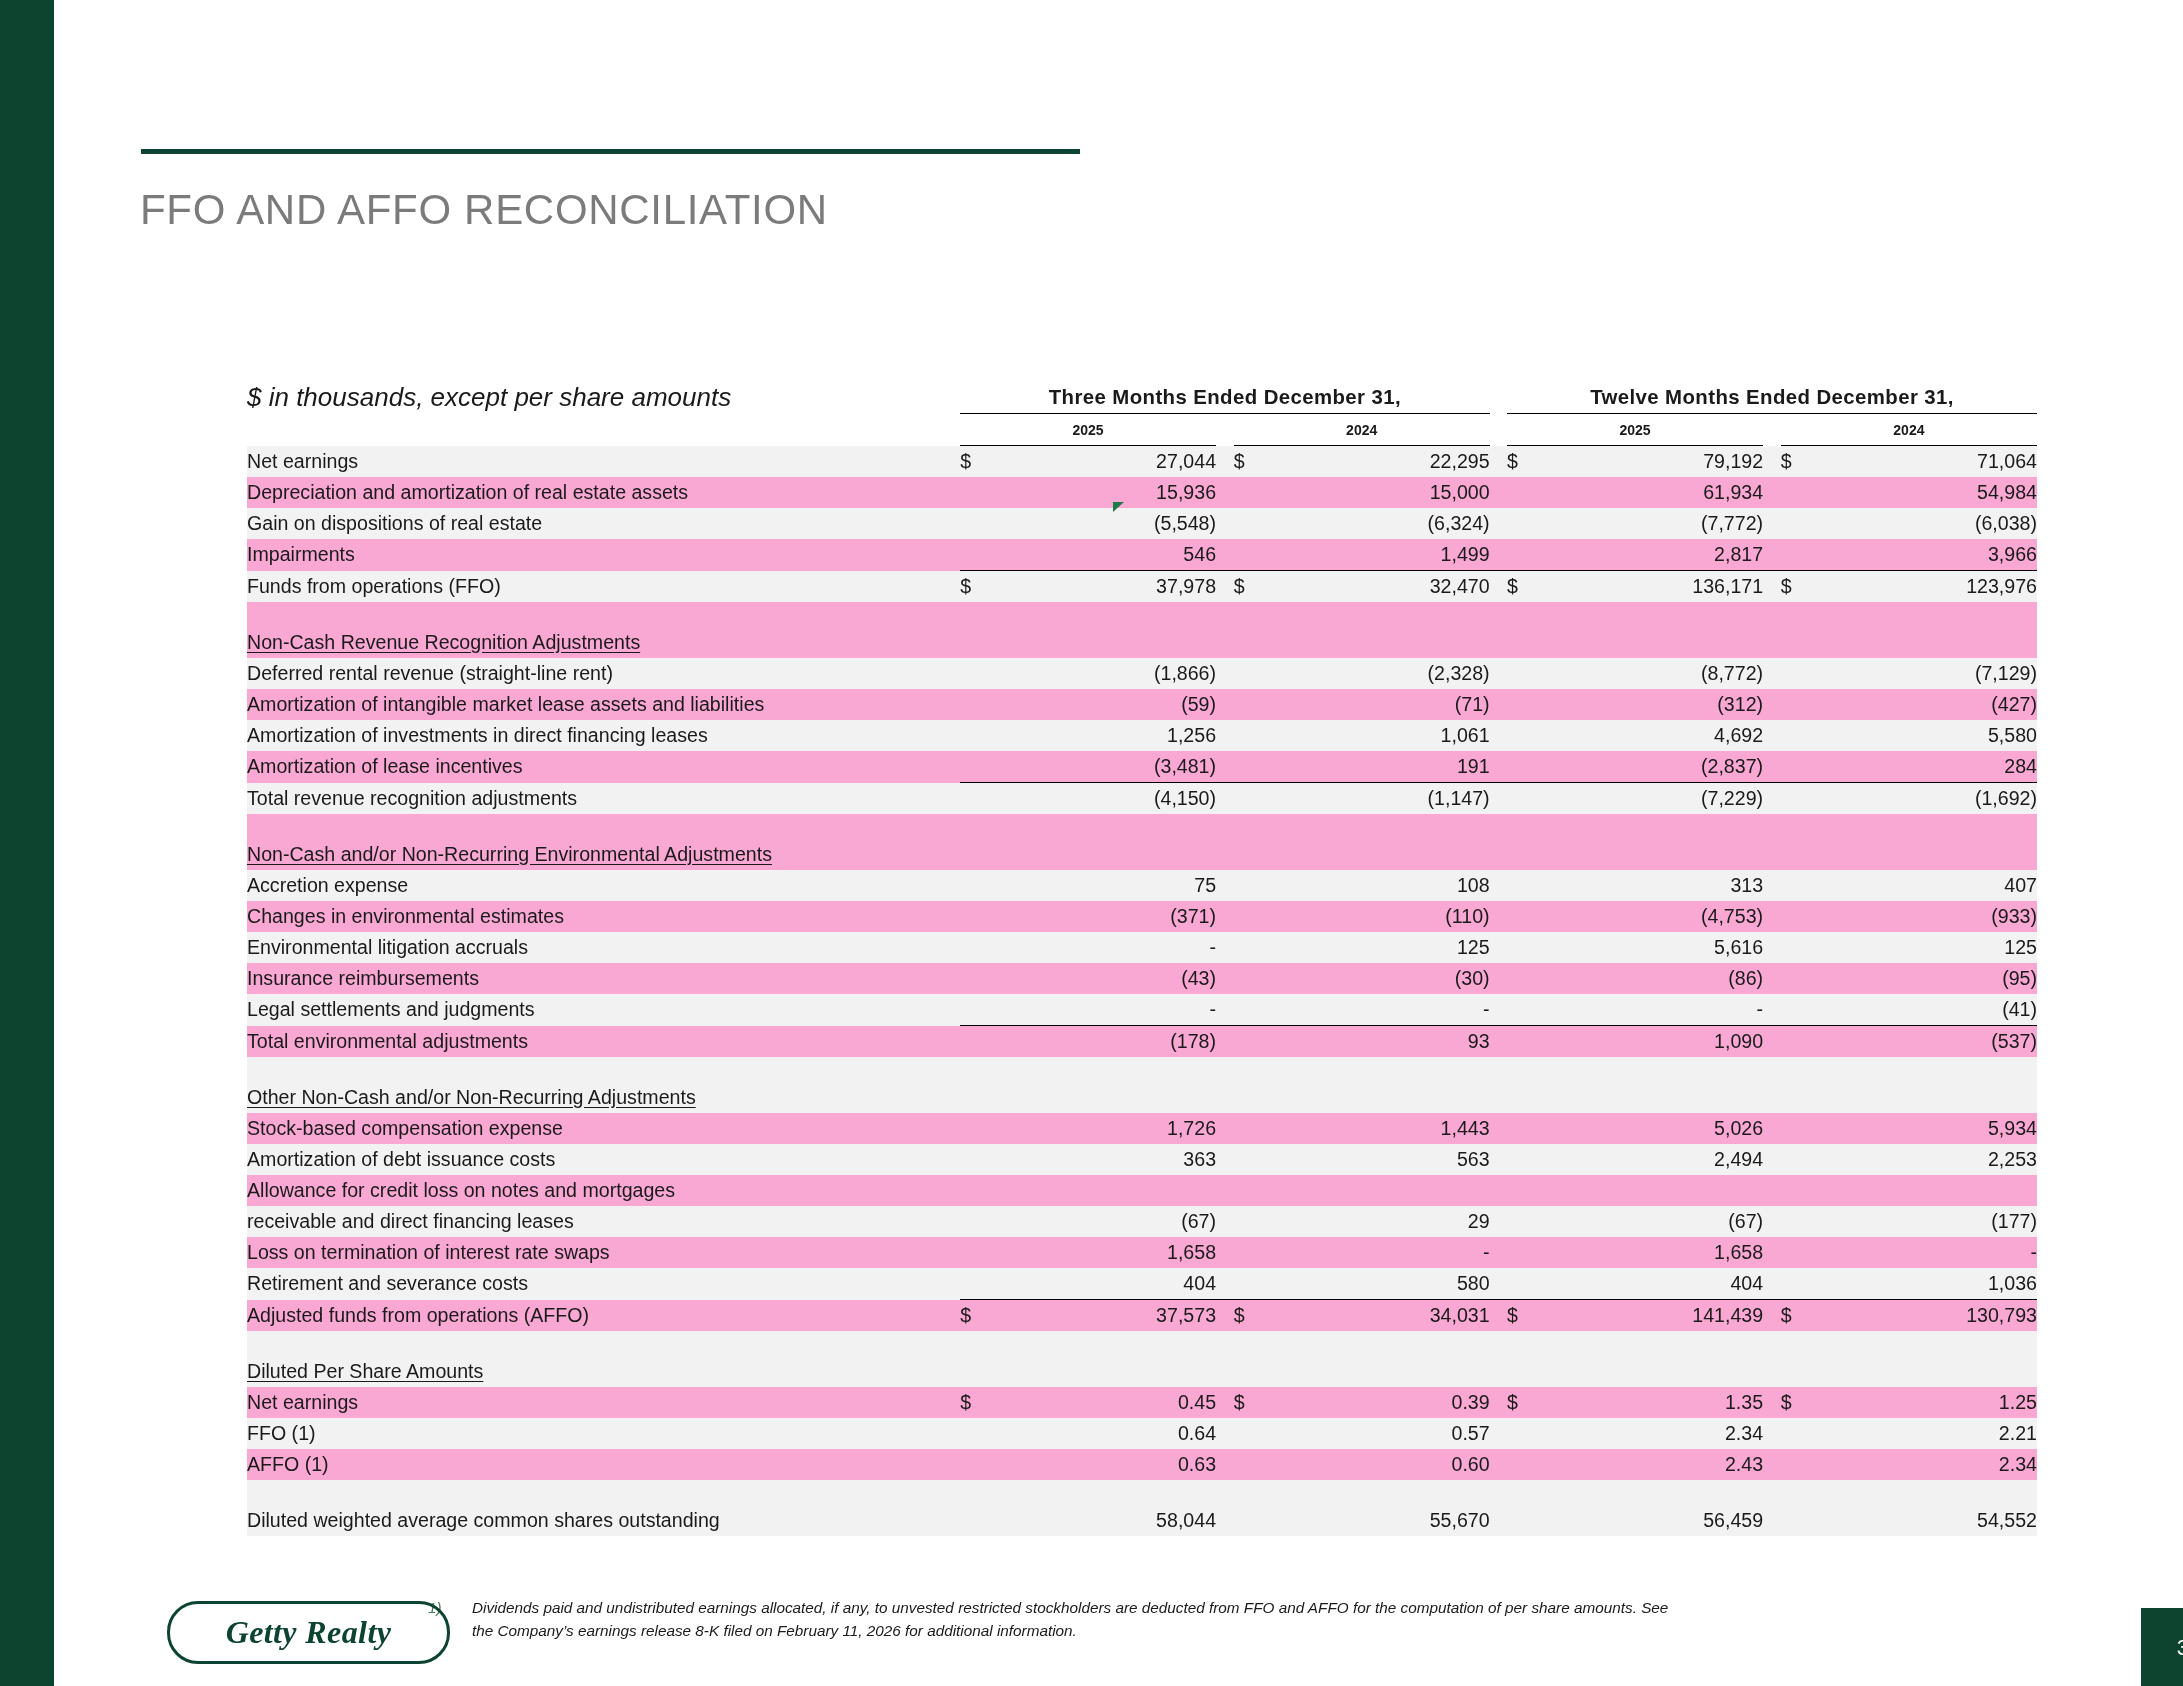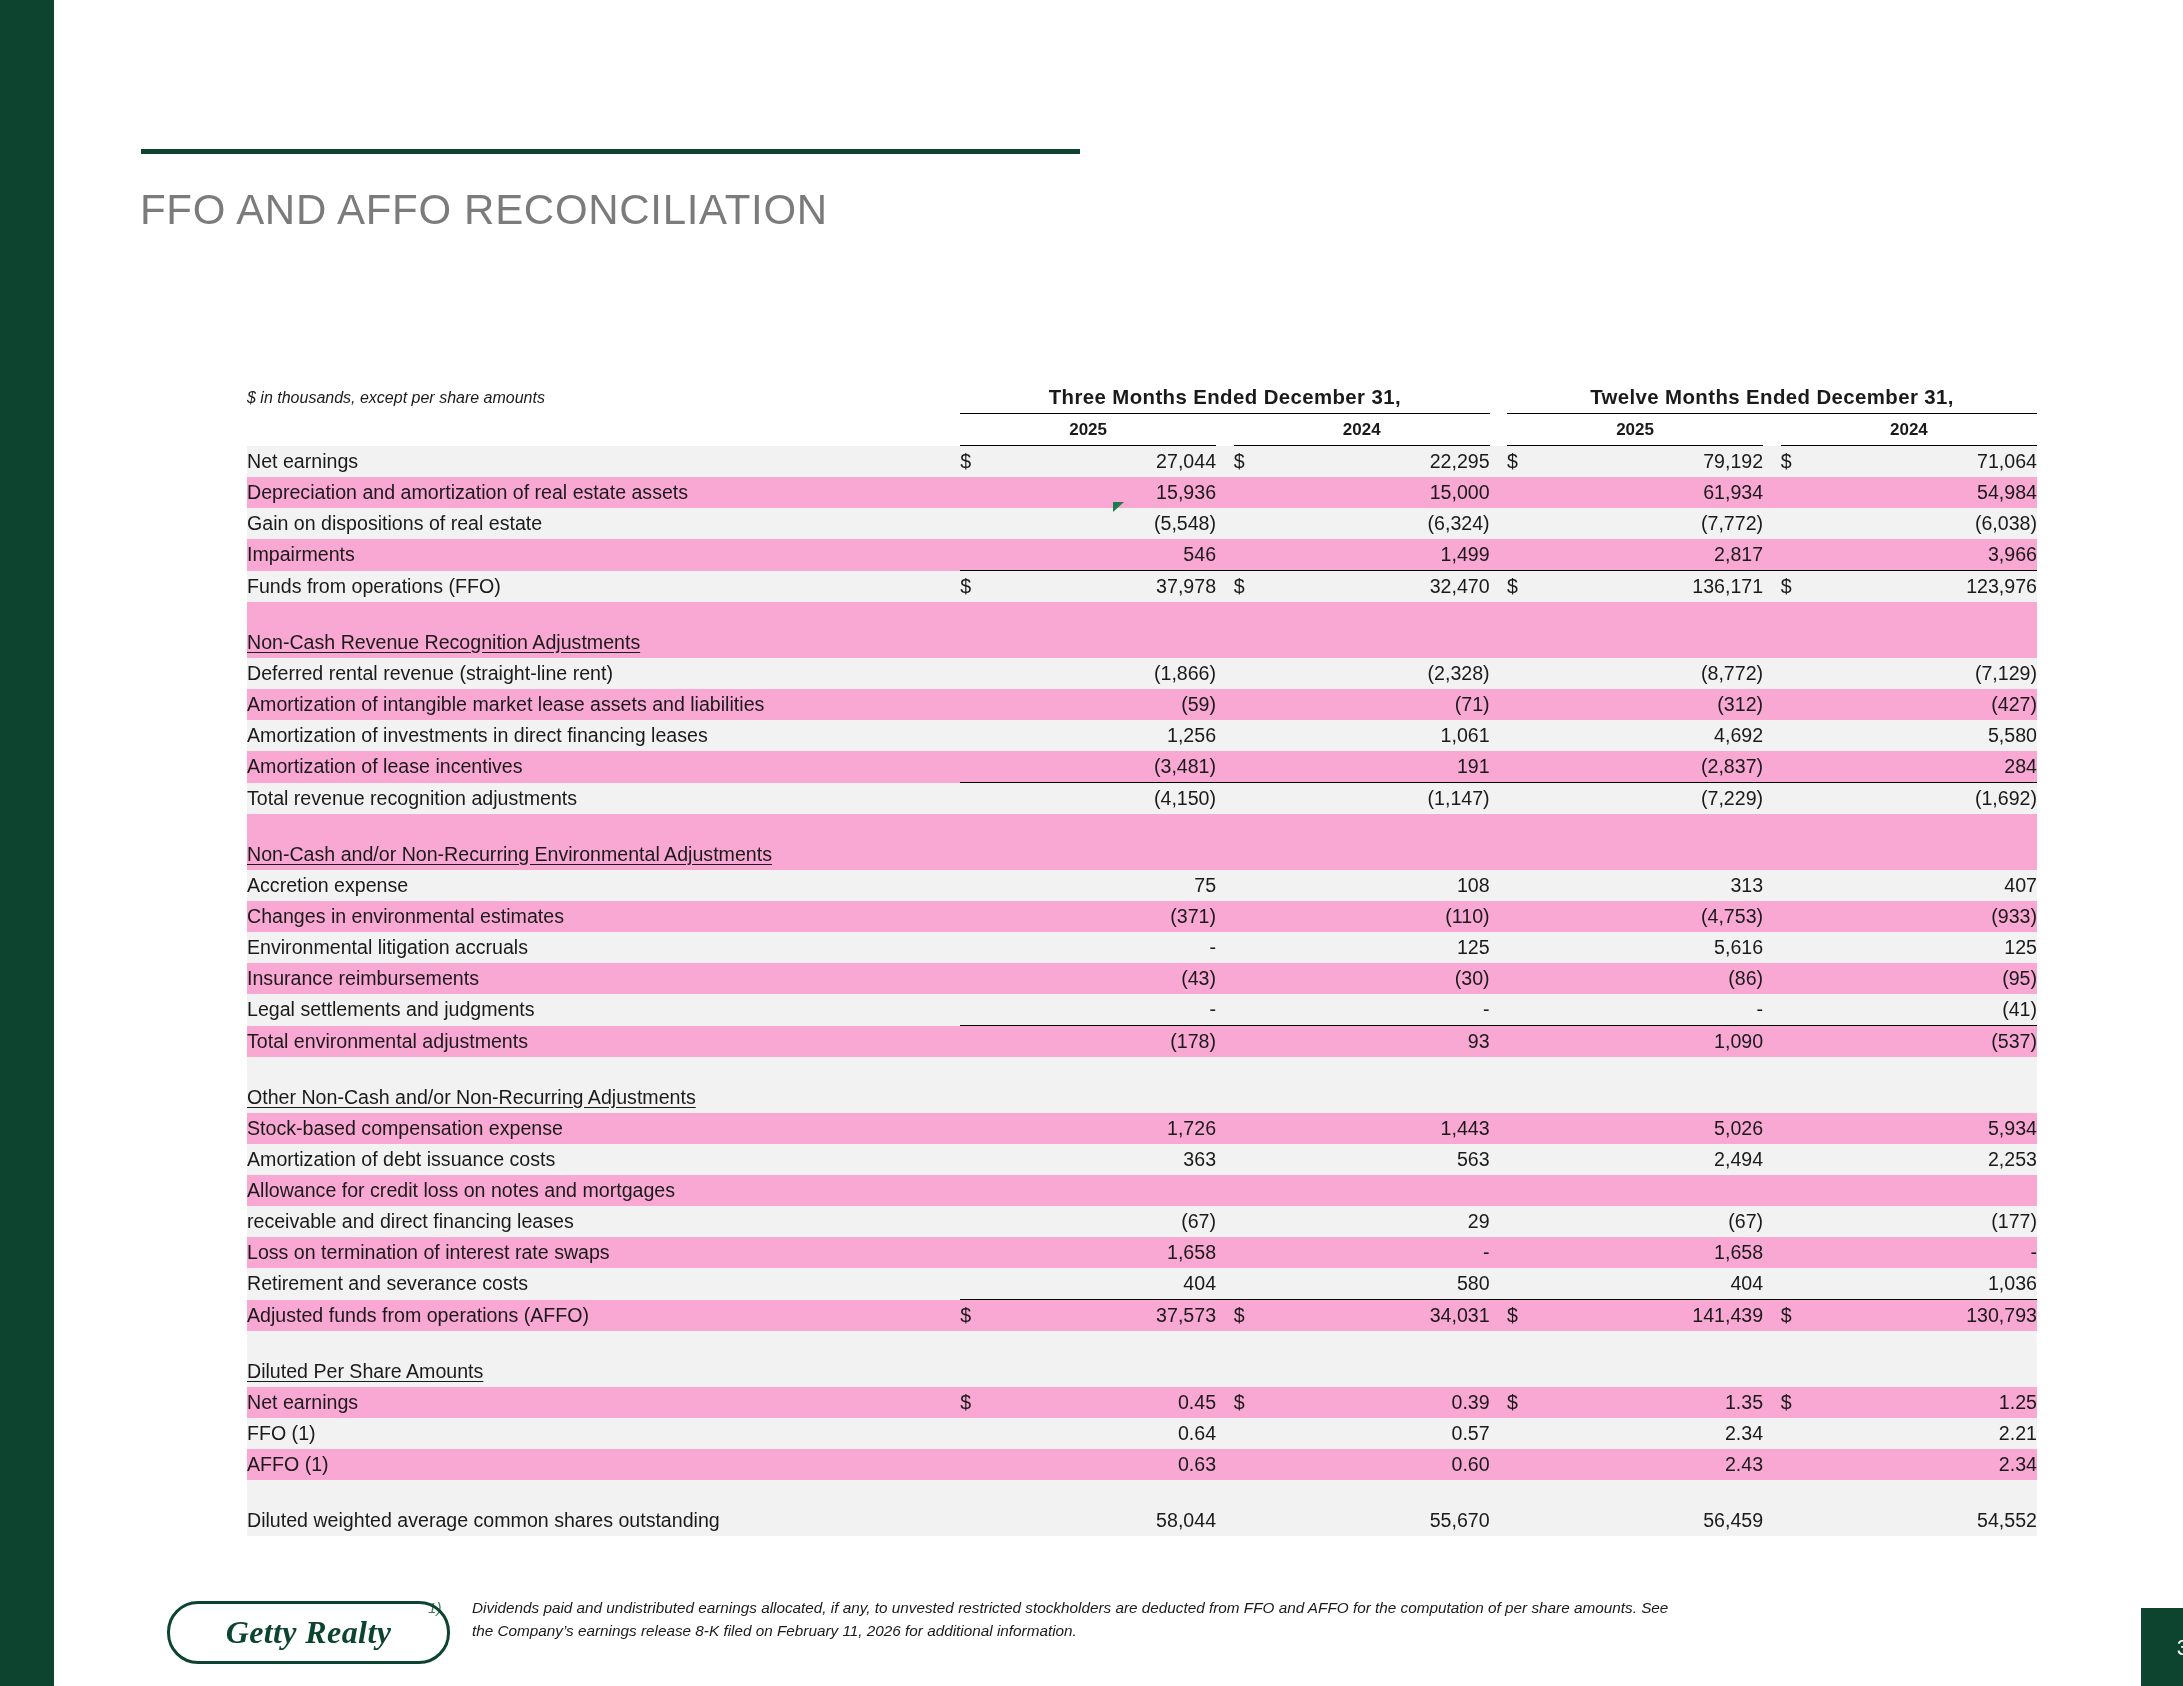--- a/index.html
+++ b/index.html
@@ -84,27 +84,27 @@
     text-align: center;
     font-weight: bold;
     font-size: 20.4px;
     letter-spacing: 0.4px;
     border-bottom: 1.5px solid #000;
     height: 33px;
   }
   .hdr-yr {
     text-align: center;
     font-weight: bold;
-    font-size: 17px;
+    font-size: 14px;
     border-bottom: 1.5px solid #000;
     height: 32px;
   }
   .italic-note {
     font-style: italic;
-    font-size: 16px;
+    font-size: 26px;
     padding-left: 10.2px;
   }
   .underline-head {
     text-decoration: underline;
     text-underline-offset: 2.9px;
   }
   .topline { border-top: 1.5px solid #000; }
   .spacer td { height: 25px; }
   .green-tick {
     position: absolute;

